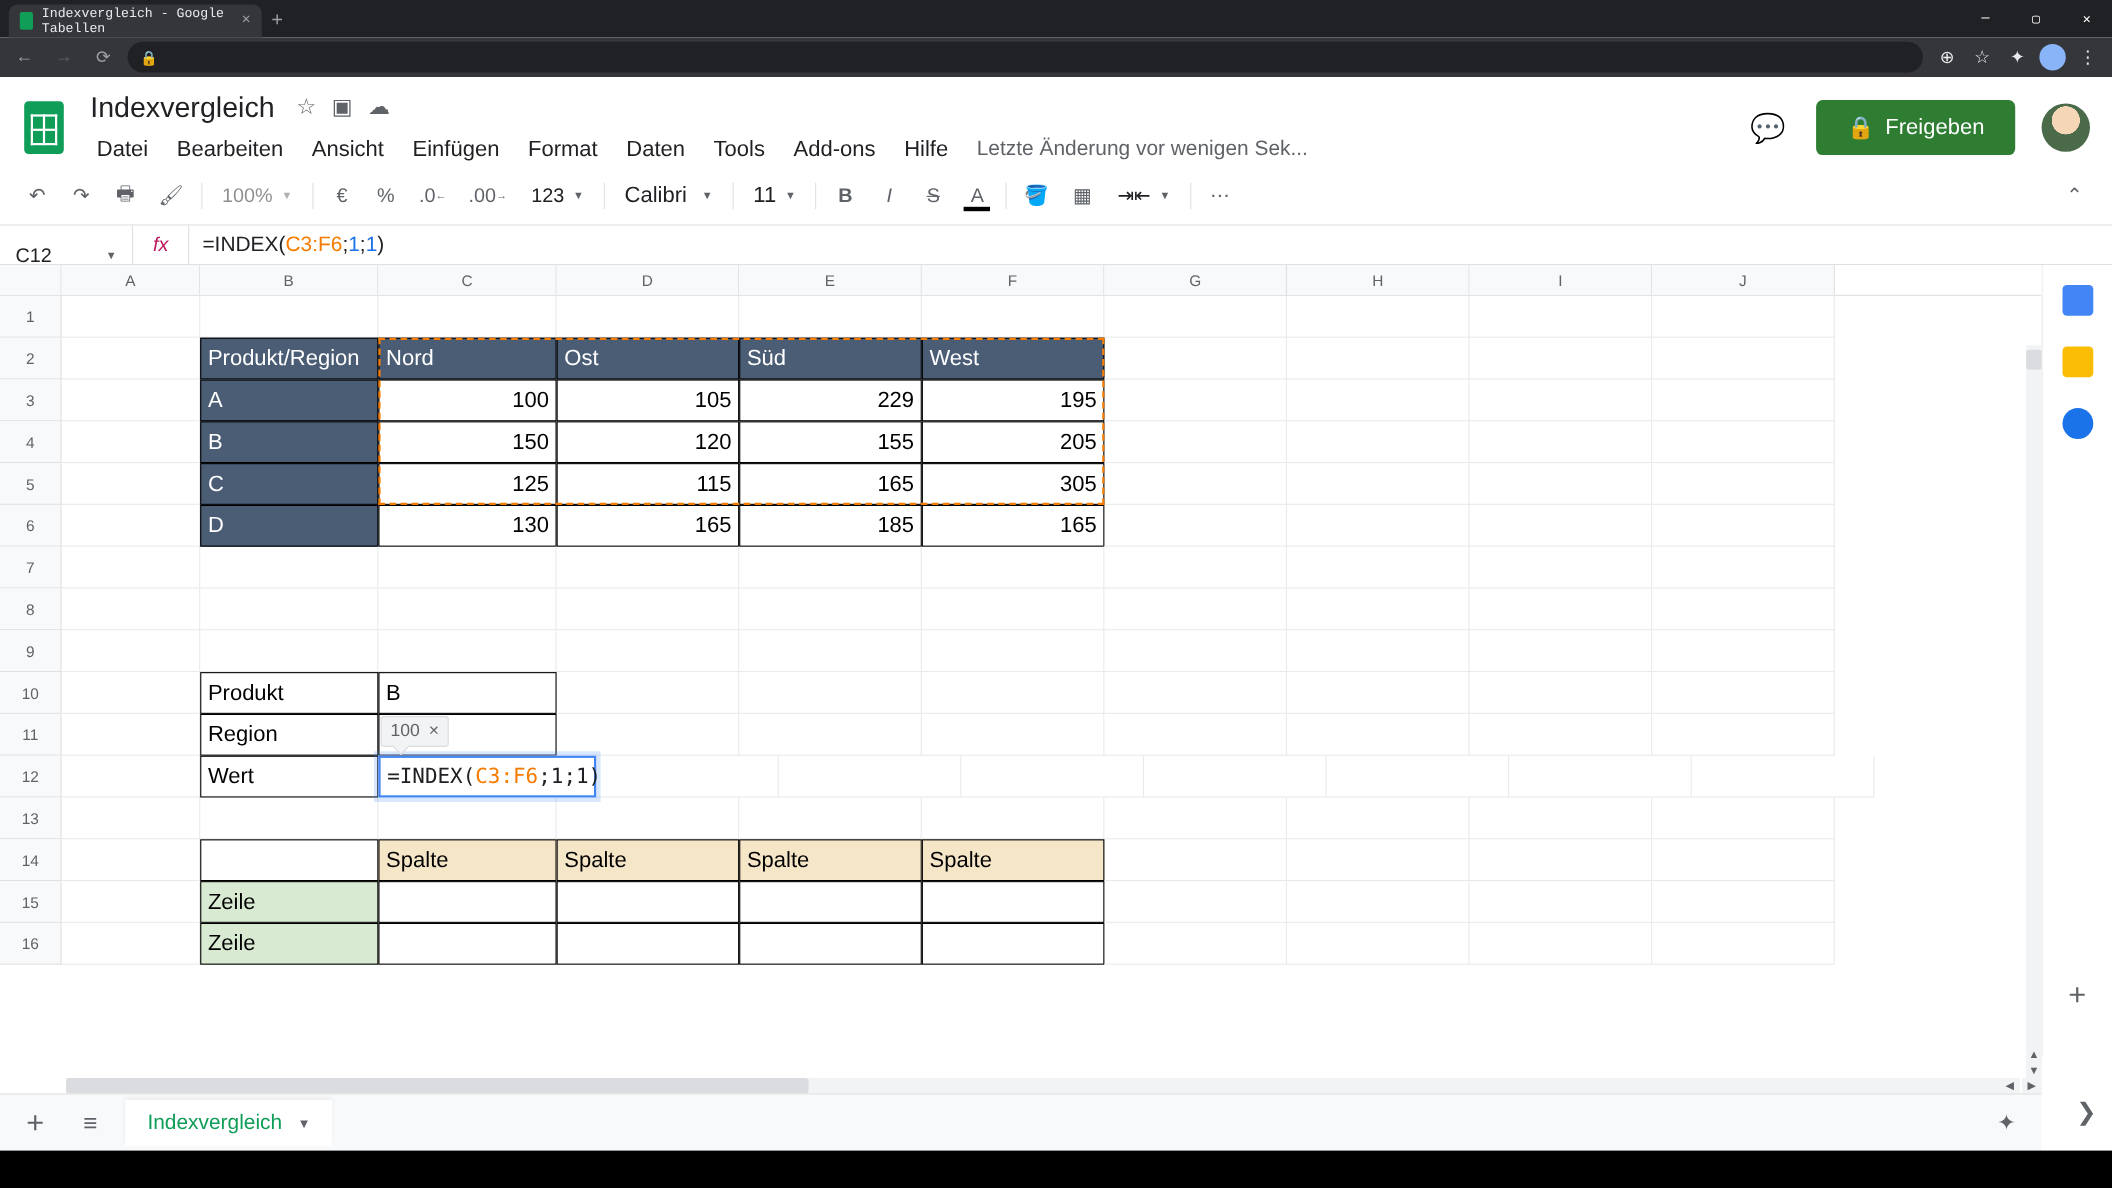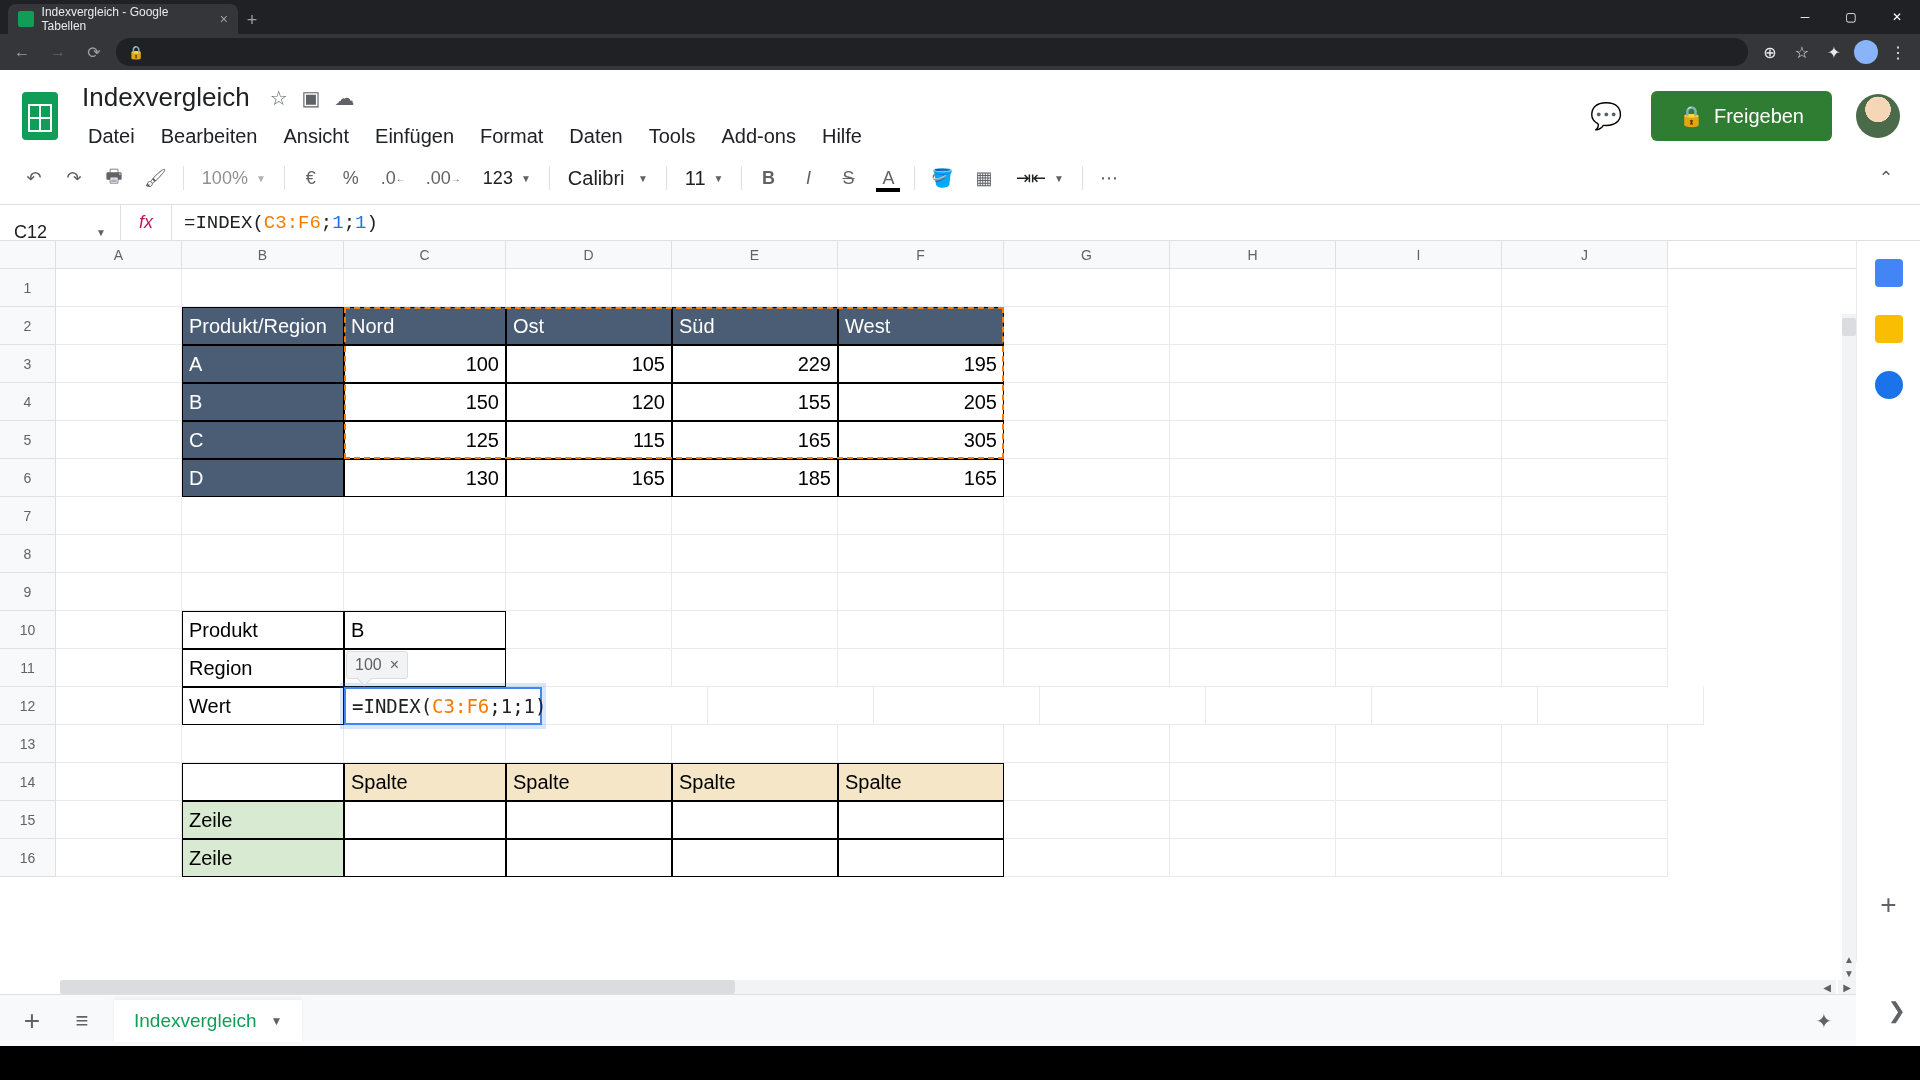--- a/index.html
+++ b/index.html
@@ -1,19 +1,19 @@
 <!DOCTYPE html>
 <html><head>
 <meta charset="utf-8">
 <style>
   * { margin: 0; padding: 0; box-sizing: border-box; }
   body { font-family: Arial, sans-serif; background: #fff; overflow: hidden; width:1920px; height:1080px;}
   
   
-  .chrome-top { height: 34px; background: #202124; display: flex; align-items: flex-end; }
+  .chrome-top { height: 34px; background: #202124; display: flex; align-items: flex-end; font-family: Liberation Mono, monospace; }
   .tab { background: #35363a; height: 30px; width: 230px; margin-left: 8px; border-radius: 8px 8px 0 0; display: flex; align-items: center; padding: 0 10px; color:#e8eaed; font-size: 12px; gap:8px;}
   .tab-favicon { width:16px; height:16px; background:#0f9d58; border-radius:2px; }
   .tab-close { margin-left:auto; color:#9aa0a6; cursor:pointer; font-size:14px;}
   .newtab { width:28px; height:28px; color:#9aa0a6; display:flex; align-items:center; justify-content:center; font-size:18px;}
   .win-controls { margin-left:auto; display:flex; }
   .win-btn { width:46px; height:34px; display:flex; align-items:center; justify-content:center; color:#fff; font-size:12px;}
   
   
   .chrome-addr { height: 36px; background:#35363a; display:flex; align-items:center; padding:0 8px; gap:8px; }
   .nav-btn { width:28px; height:28px; border-radius:50%; display:flex; align-items:center; justify-content:center; color:#9aa0a6; font-size:16px;}
@@ -55,21 +55,21 @@
   .font-size { min-width:40px; font-size:20px; color:#202124;}
   .collapse-arrow { margin-left:auto; }
   .text-color-btn { position:relative;}
   .text-color-btn::after { content:""; position:absolute; left:6px; right:6px; bottom:4px; height:4px; background:#000;}
   
   
   .formula-bar { display:flex; align-items:center; border-bottom:1px solid #e0e0e0; height:36px;}
   .name-box { width:120px; padding:0 14px; font-size:18px; color:#202124; display:flex; align-items:center; gap:8px;margin-top:20px;}
   .name-box .caret { font-size:10px; color:#5f6368; margin-left:auto;}
   .fx-label { width:52px; text-align:center; font-style:italic; font-size:18px; color:#be185d; border-left:1px solid #e0e0e0; border-right:1px solid #e0e0e0; height:100%; display:flex; align-items:center; justify-content:center;}
-  .formula-input { flex:1; padding:0 12px; font-size:19px; font-family:Liberation Mono, monospace; color:#202124;}
+  .formula-input { flex:1; padding:0 12px; font-size:19px; font-family:Liberation Sans, sans-serif; color:#202124;}
   .f-range { color:#f57c00;}
   .f-num { color:#1a73e8;}
   
   
   .grid-area { display:flex; height: calc(100% - 360px); position:relative;}
   .grid-scroll { flex:1; overflow:hidden; position:relative;}
   .col-headers { display:flex; position:sticky; top:0; background:#fff; border-bottom:1px solid #e0e0e0; height:28px;}
   .corner { width:56px; border-right:1px solid #e0e0e0; background:#f8f9fa;}
   .col-h { border-right:1px solid #e0e0e0; background:#f8f9fa; display:flex; align-items:center; justify-content:center; font-size:14px; color:#5f6368;}
   .row { display:flex; height:38px;}
@@ -172,20 +172,21 @@
     <div class="menu-row">
       <span class="menu-item">Datei</span>
       <span class="menu-item">Bearbeiten</span>
       <span class="menu-item">Ansicht</span>
       <span class="menu-item">Einfügen</span>
       <span class="menu-item">Format</span>
       <span class="menu-item">Daten</span>
       <span class="menu-item">Tools</span>
       <span class="menu-item">Add-ons</span>
       <span class="menu-item">Hilfe</span>
+      <span class="last-edit">Letzte Änderung vor wenigen Sek...</span>
     </div>
   </div>
   <div class="header-right">
     <div class="comment-btn">💬</div>
     <button class="share-btn">
       <span>🔒</span>
       <span>Freigeben</span>
     </button>
     <div class="user-avatar"></div>
   </div>

